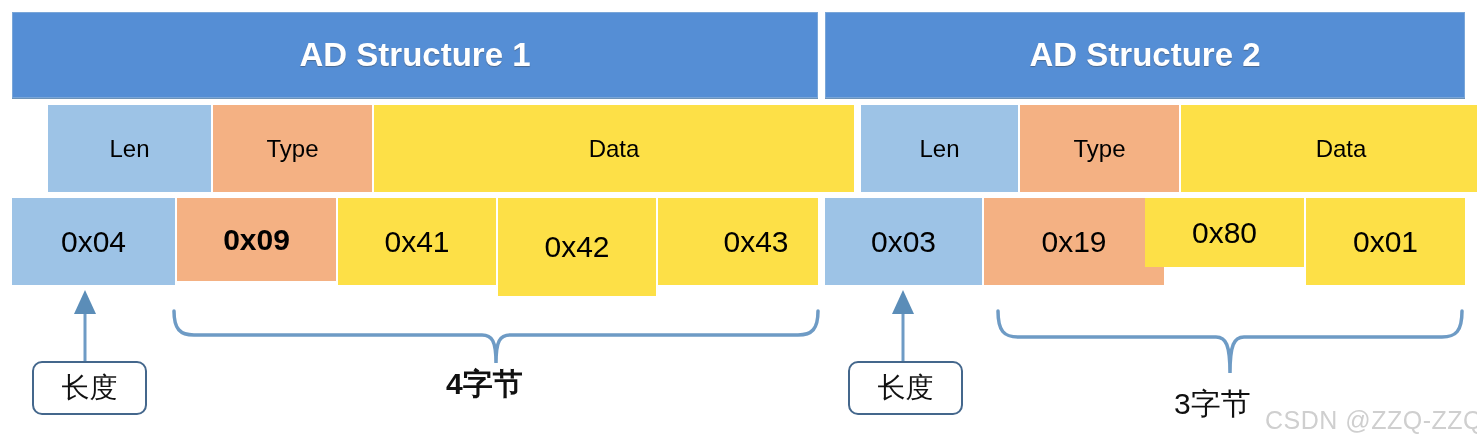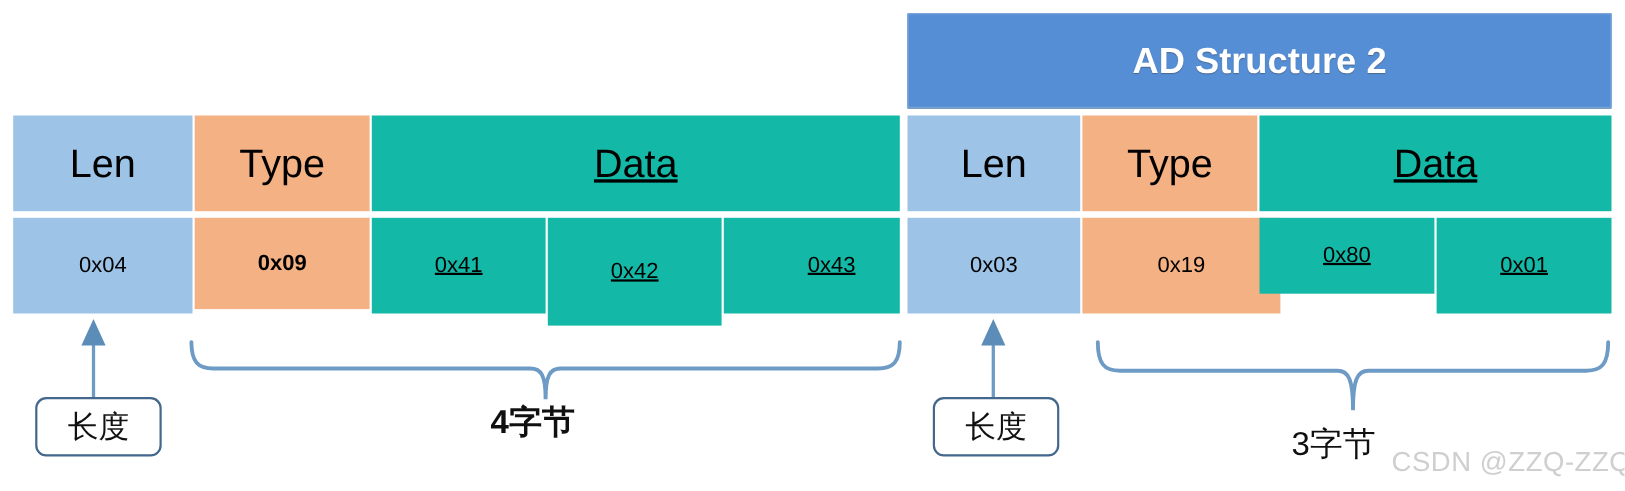--- a/index.html
+++ b/index.html
@@ -30,23 +30,23 @@
     background: #558ed5;
     color: #ffffff;
     font-weight: bold;
     font-size: 33px;
     border: 1px solid #7aa6d8;
     box-shadow: 0 1px 0 0 #6d93b8;
     text-shadow: 0px 1px 1px rgba(60,60,60,0.45);
   }
   .c-blue   { background: #9dc3e6; }
   .c-orange { background: #f4b183; }
-  .c-green  { background: #14b8a6; text-decoration: underline; }
-  .lbl  { font-size: 36px; }
-  .val  { font-size: 20px; }
+  .c-green  { background: #fde047; }
+  .lbl  { font-size: 24px; margin-left: 36px; }
+  .val  { font-size: 30px; }
 
   .labelbox {
     position: absolute;
     box-sizing: border-box;
     border: 2px solid #44678c;
     border-radius: 10px;
     background: #ffffff;
     display: flex;
     align-items: center;
     justify-content: center;
@@ -69,20 +69,21 @@
     color: #cfcfcf;
     white-space: nowrap;
     letter-spacing: 0.5px;
   }
 </style>
 </head>
 <body>
 
 <div id="canvas">
 
+  <div class="cell hdr" style="left:12px; top:12px; width:806px; height:86px;">AD Structure 1</div>
 
   <div class="cell hdr" style="left:825px; top:12px; width:640px; height:86px;">AD Structure 2</div>
 
   <div class="cell c-blue lbl" style="left:12px; top:105px; width:163px; height:87px;">Len</div>
 
   <div class="cell c-orange lbl" style="left:177px; top:105px; width:159px; height:87px;">Type</div>
 
   <div class="cell c-green lbl" style="left:338px; top:105px; width:480px; height:87px;">Data</div>
 
   <div class="cell c-blue lbl" style="left:825px; top:105px; width:157px; height:87px;">Len</div>

